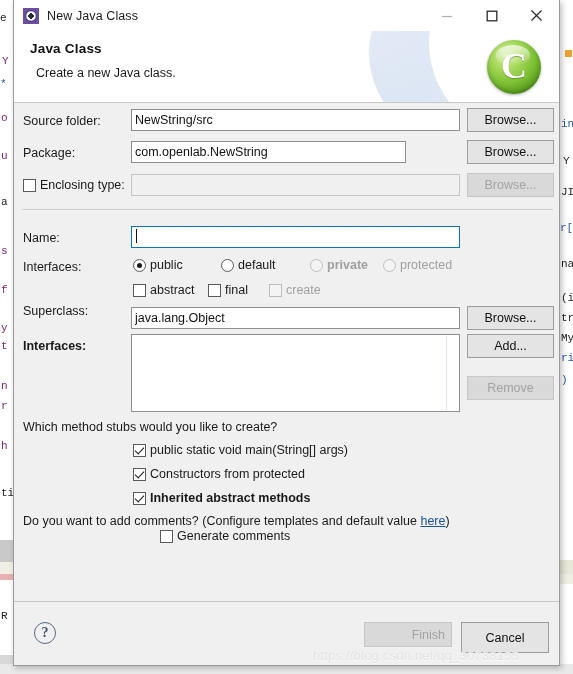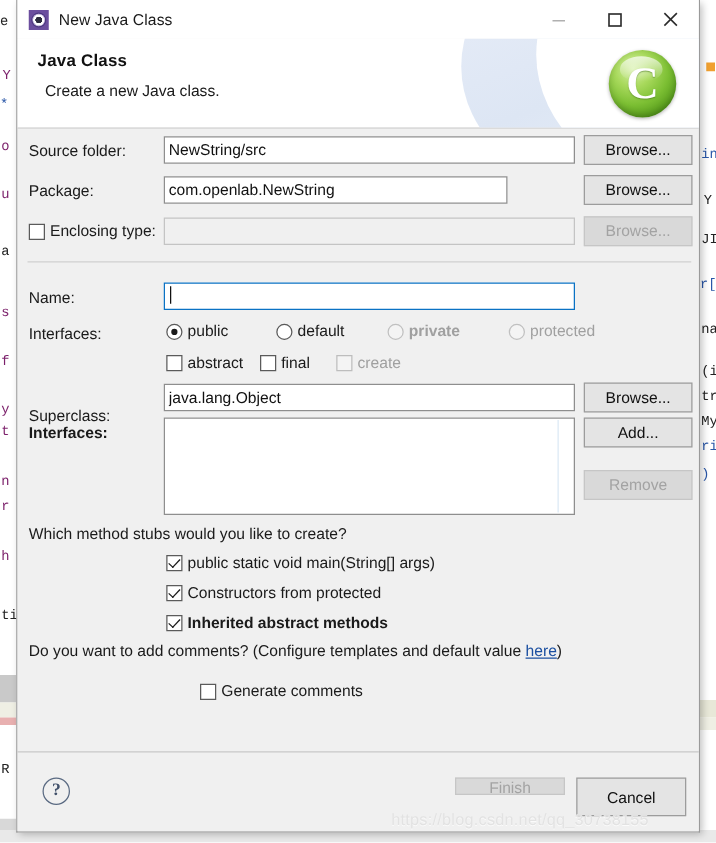--- a/index.html
+++ b/index.html
@@ -322,21 +322,21 @@
     color: #41506a;
     font-size: 14px;
     font-weight: bold;
     display: flex; align-items: center; justify-content: center;
     font-family: "Liberation Serif", serif;
     cursor: default;
   }
   #finish-btn {
     position: absolute;
     right: 107px; top: 20px;
-    width: 88px; height: 14px;
+    width: 88px; height: 25px; text-align: right;
   }
   #cancel-btn {
     position: absolute;
     right: 10px; top: 20px;
     width: 88px; height: 31px;
   }
 
   #watermark {
     position: absolute;
     left: 313px; top: 648px;
@@ -461,39 +461,39 @@
       <span class="ctl-label">public</span>
     </div>
     <div class="ctl" style="position:absolute; left:207px; top:155px;">
       <span class="rb"></span>
       <span class="ctl-label">default</span>
     </div>
     <div class="ctl" style="position:absolute; left:296px; top:155px;font-weight:bold;">
       <span class="rb disabled"></span>
       <span class="ctl-label dis">private</span>
     </div>
-    <div class="ctl" style="position:absolute; left:393px; top:155px;text-align:center;">
+    <div class="ctl" style="position:absolute; left:369px; top:155px;text-align:center;">
       <span class="rb disabled"></span>
       <span class="ctl-label dis">protected</span>
     </div>
 
     <div class="ctl" style="position:absolute; left:119px; top:180px;">
       <span class="cb"></span>
       <span class="ctl-label">abstract</span>
     </div>
     <div class="ctl" style="position:absolute; left:194px; top:180px;">
       <span class="cb"></span>
       <span class="ctl-label">final</span>
     </div>
     <div class="ctl" style="position:absolute; left:255px; top:180px;">
       <span class="cb disabled"></span>
       <span class="ctl-label dis">create</span>
     </div>
 
-    <div class="row" style="left:9px; top:223px;">
+    <div class="row" style="left:9px; top:201px;">
       <span class="lbl">Superclass:</span>
     </div>
     <input class="txtfield" style="position: absolute; left: 117px; top: 204px; width: 329px;" value="java.lang.Object">
     <button class="btn" style="position:absolute; left:453px; top:203px; width:87px;">Browse...</button>
 
     <div class="row" style="left:9px; top:236px;font-weight:bold;">
       <span class="lbl">Interfaces:</span>
     </div>
     <div class="listbox" style="position:absolute; left:117px; top:231px; width:329px; height:78px;">
       <div class="track"></div>
@@ -512,21 +512,21 @@
       <span class="ctl-label">Constructors from protected</span>
     </div>
     <div class="ctl" style="position:absolute; left:119px; top:388px;font-weight:bold;">
       <span class="cb checked"></span>
       <span class="ctl-label">Inherited abstract methods</span>
     </div>
 
     <div class="sectext" style="left:9px; top:411px;">
       <span>Do you want to add comments? (Configure templates and default value </span><span class="lnk">here</span><span>)</span>
     </div>
-    <div class="ctl" style="position:absolute; left:119px; top:443px;padding-left:27px;">
+    <div class="ctl" style="position:absolute; left:119px; top:426px;padding-left:27px;">
       <span class="cb"></span>
       <span class="ctl-label">Generate comments</span>
     </div>
   </div>
 
   <div id="footer">
     <div id="help-btn">?</div>
     <button class="btn disabled" id="finish-btn">Finish</button>
     <button class="btn" id="cancel-btn">Cancel</button>
   </div>

